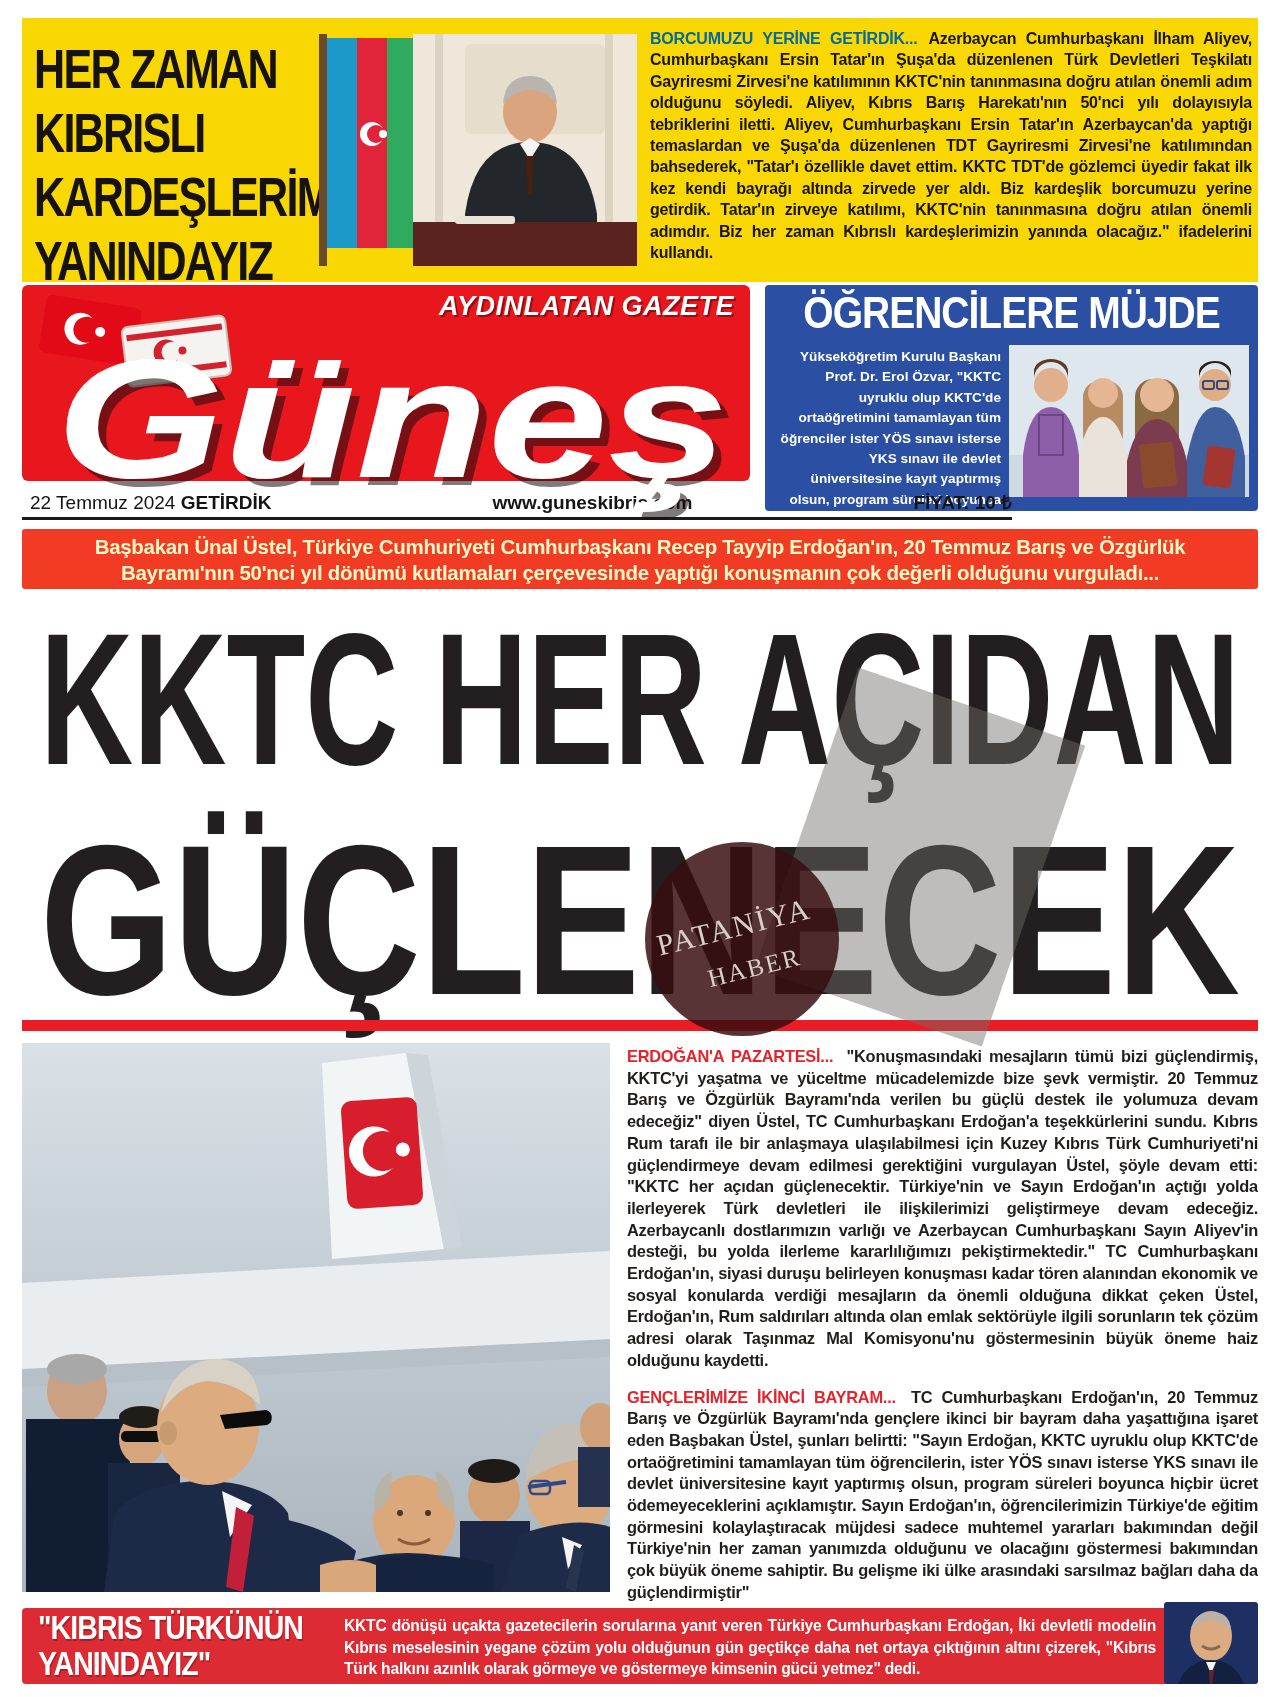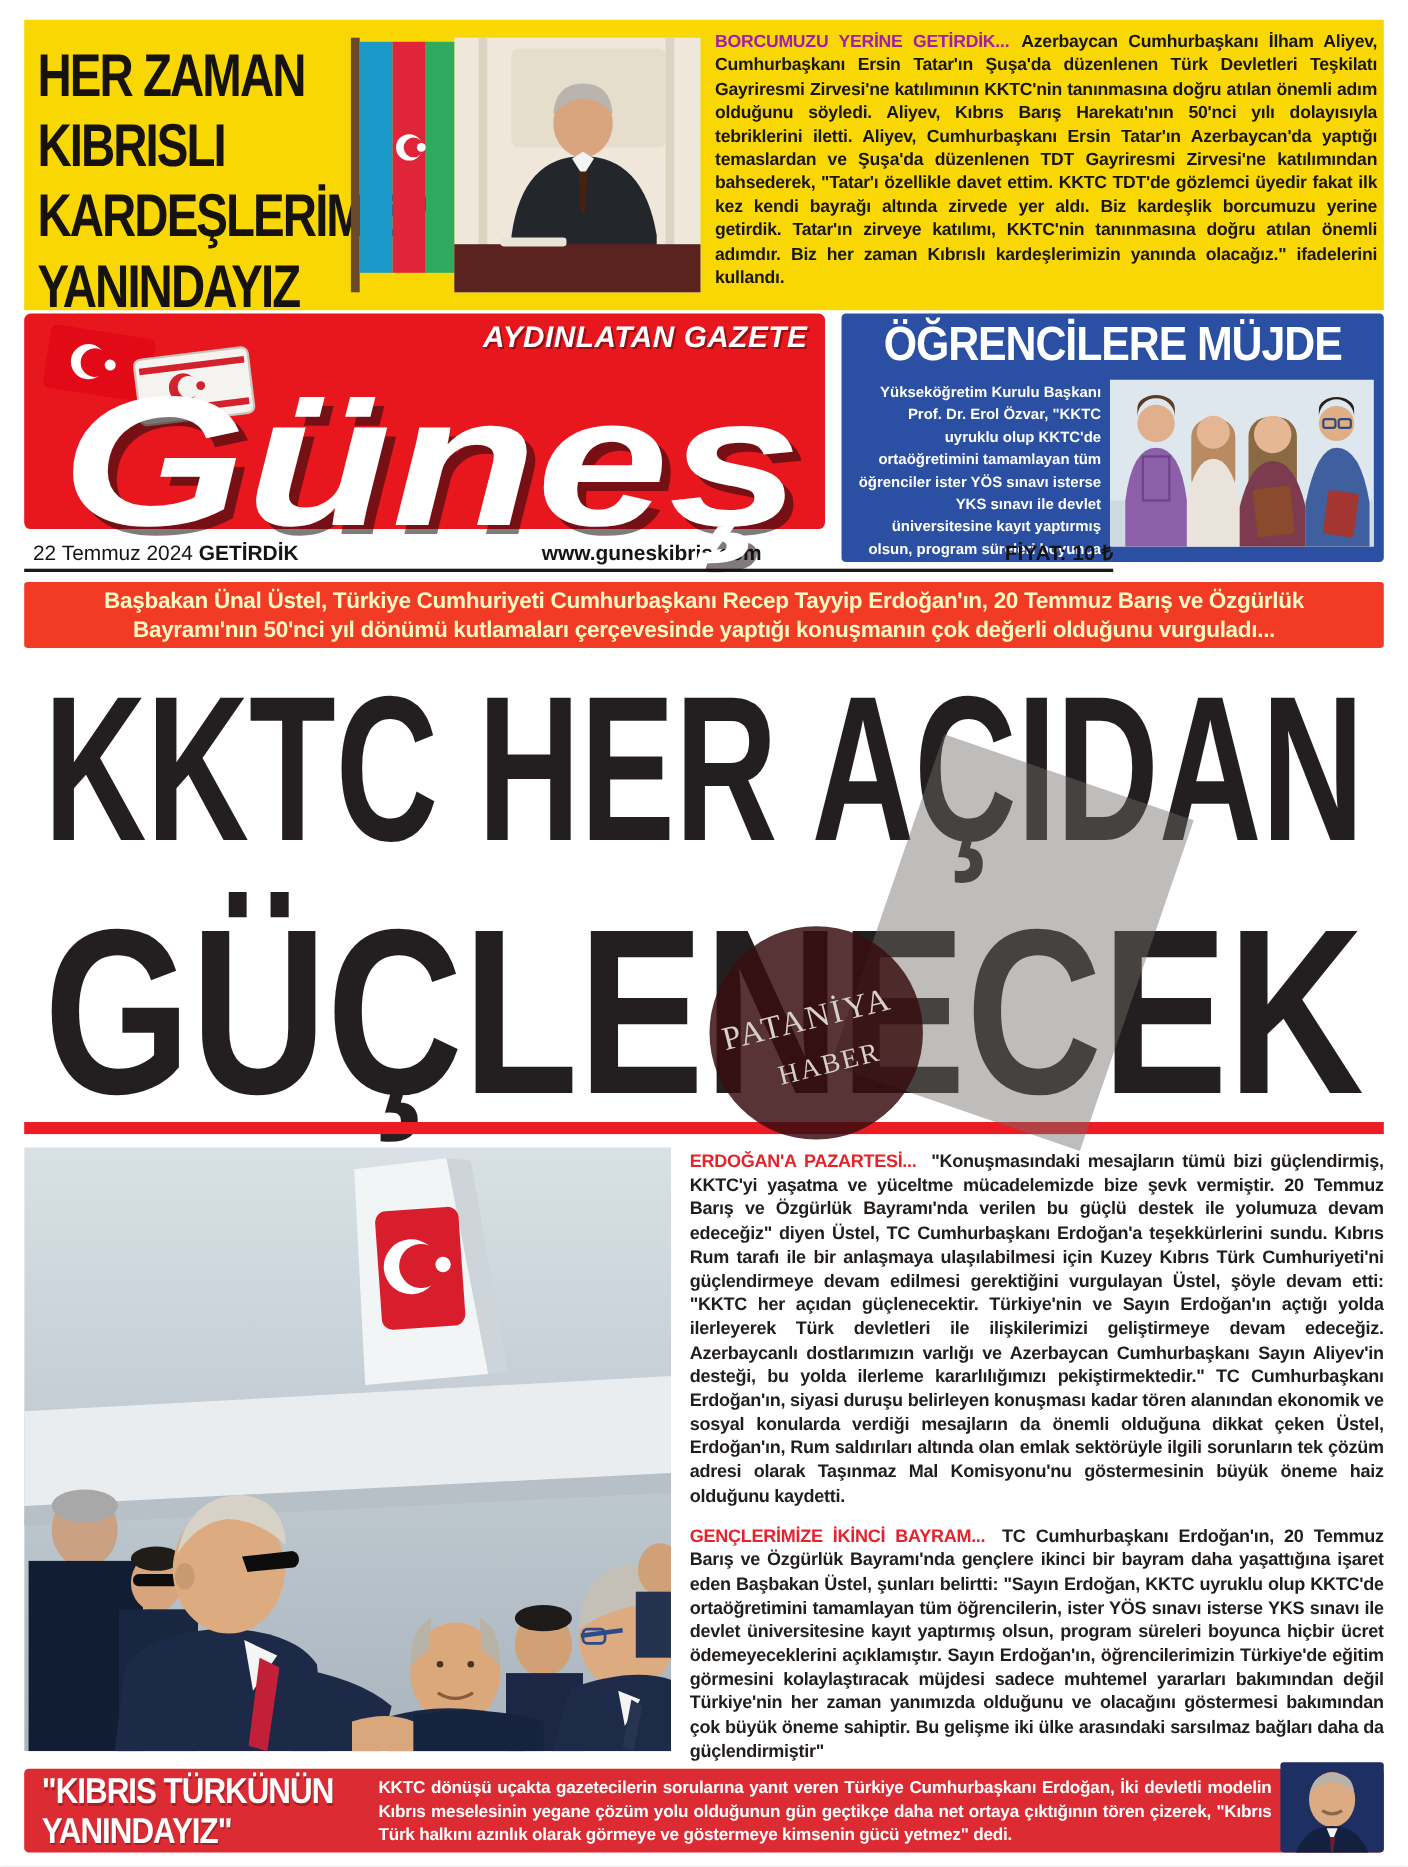--- a/index.html
+++ b/index.html
@@ -17,21 +17,21 @@
     font-weight:900;color:#151210;font-size:49px;line-height:57px;
     letter-spacing:-2px;transform:scale(.88,1.12);transform-origin:top left;
     white-space:nowrap;
   }
   .aliyev-svg{position:absolute;left:283px;top:16px;width:332px;height:232px;}
   .tr-story{
     position:absolute;left:628px;top:10px;width:602px;height:246px;margin:0;
     font-size:16px;line-height:21.4px;font-weight:bold;color:#19150f;
     text-align:justify;letter-spacing:-0.2px;
   }
-  .tr-lead{color:#a21caf;margin-right:2px;}
+  .tr-lead{color:#0369a1;margin-right:2px;}
   
   .masthead{position:absolute;left:22px;top:285px;width:728px;height:196px;background:#e8161d;border-radius:6px;}
   .masthead .tagline{
     position:absolute;right:16px;top:6px;font-style:italic;font-weight:bold;
     color:#fff;font-size:27px;letter-spacing:0.5px;text-shadow:2px 2px 0 rgba(0,0,0,.35);margin-left:36px;
   }
   .logo-svg{position:absolute;left:6px;top:14px;width:740px;height:240px;overflow:visible;z-index:4;}
   .mast-flags{position:absolute;left:6px;top:2px;width:250px;height:110px;z-index:3;}
   
   .studentbox{position:absolute;left:765px;top:285px;width:493px;height:226px;background:#2a4fa3;border-radius:4px;padding-left:18px;}
@@ -298,21 +298,21 @@
       <span class="a-lead">GENÇLERİMİZE İKİNCİ BAYRAM...</span>
       <span>TC Cumhurbaşkanı Erdoğan'ın, 20 Temmuz Barış ve Özgürlük Bayramı'nda gençlere ikinci bir bayram daha yaşattığına işaret eden Başbakan Üstel, şunları belirtti: "Sayın Erdoğan, KKTC uyruklu olup KKTC'de ortaöğretimini tamamlayan tüm öğrencilerin, ister YÖS sınavı isterse YKS sınavı ile devlet üniversitesine kayıt yaptırmış olsun, program süreleri boyunca hiçbir ücret ödemeyeceklerini açıklamıştır. Sayın Erdoğan'ın, öğrencilerimizin Türkiye'de eğitim görmesini kolaylaştıracak müjdesi sadece muhtemel yararları bakımından değil Türkiye'nin her zaman yanımızda olduğunu ve olacağını göstermesi bakımından çok büyük öneme sahiptir. Bu gelişme iki ülke arasındaki sarsılmaz bağları daha da güçlendirmiştir"</span>
     </p>
   </section>
 
   <section class="bottombar">
     <div class="bb-title">
       <div>"KIBRIS TÜRKÜNÜN</div>
       <div>YANINDAYIZ"</div>
     </div>
-    <p class="bb-body">KKTC dönüşü uçakta gazetecilerin sorularına yanıt veren Türkiye Cumhurbaşkanı Erdoğan, İki devletli modelin Kıbrıs meselesinin yegane çözüm yolu olduğunun gün geçtikçe daha net ortaya çıktığının tören çizerek, "Kıbrıs Türk halkını azınlık olarak görmeye ve göstermeye kimsenin gücü yetmez" dedi.</p>
+    <p class="bb-body">KKTC dönüşü uçakta gazetecilerin sorularına yanıt veren Türkiye Cumhurbaşkanı Erdoğan, İki devletli modelin Kıbrıs meselesinin yegane çözüm yolu olduğunun gün geçtikçe daha net ortaya çıktığının altını çizerek, "Kıbrıs Türk halkını azınlık olarak görmeye ve göstermeye kimsenin gücü yetmez" dedi.</p>
     <svg class="bb-photo" viewBox="0 0 94 82" aria-hidden="true">
       <rect width="94" height="82" rx="3" fill="#1d2f63"></rect>
       <ellipse cx="47" cy="34" rx="21" ry="25" fill="#dcab82"></ellipse>
       <path d="M27,28 Q30,10 48,10 Q66,10 67,28 Q56,18 47,18 Q36,18 27,28 Z" fill="#b9b2a8"></path>
       <path d="M38,44 q9,6 18,0" stroke="#8a6a4a" stroke-width="3" fill="none"></path>
       <path d="M14,82 Q24,58 47,58 Q70,58 80,82 Z" fill="#14203f"></path>
       <path d="M42,60 l10,0 l-5,12 Z" fill="#f3f3f3"></path>
       <path d="M45,68 l5,0 l-2,14 l-2,0 Z" fill="#6e1f2e"></path>
     </svg>
   </section>

